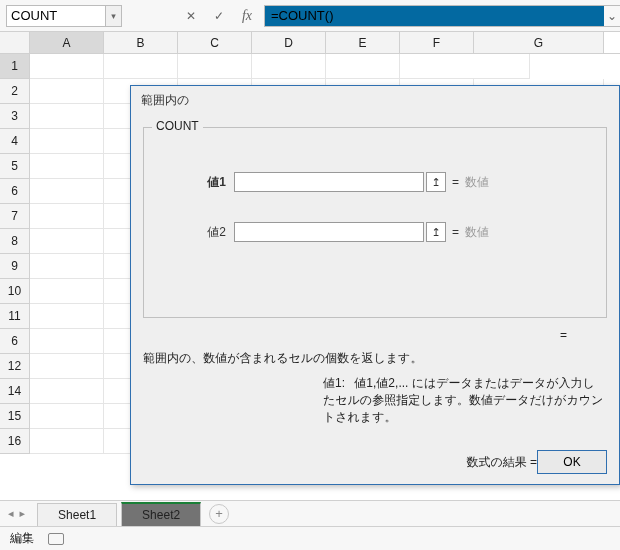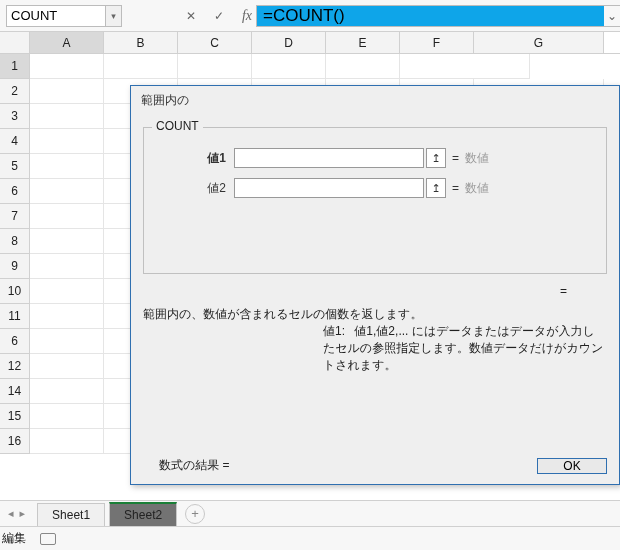--- a/index.html
+++ b/index.html
@@ -7,21 +7,21 @@
 
   
   .topbar { display: flex; align-items: center; height: 32px; border-bottom: 1px solid #d0d0d0; background: #f7f7f7; }
   .namebox-wrap { display: flex; align-items: center; margin-left: 6px; }
   .namebox { width: 100px; height: 22px; border: 1px solid #bcbcbc; padding: 2px 4px; font-size: 13px; background:#fff; }
   .namebox-dd { width: 16px; height: 22px; border: 1px solid #bcbcbc; border-left: none; display:flex; align-items:center; justify-content:center; background:#f0f0f0; color:#666; font-size:9px;}
   .fb-sep { width: 60px; }
   .fb-btns { display:flex; align-items:center; gap: 10px; }
   .fb-btn { width: 18px; height: 18px; display:flex; align-items:center; justify-content:center; color:#666; }
   .fx { font-style: italic; font-family: "Times New Roman", serif; font-size: 14px; }
-  .formula-input { flex: 1; height: 22px; border: 1px solid #bcbcbc; border-right:none; padding: 2px 6px; font-size: 17px; background:#0ea5e9; }
+  .formula-input { flex: 1; height: 22px; border: 1px solid #bcbcbc; border-right:none; margin-left: 8px; padding: 2px 6px; font-size: 13px; background:#0369a1; }
   .formula-expand { width: 16px; height:22px; display:flex; align-items:center; justify-content:center; color:#666; border-top:1px solid #bcbcbc; border-bottom:1px solid #bcbcbc;}
 
   
   .grid { position: relative; }
   .col-headers { display: flex; height: 22px; border-bottom:1px solid #d0d0d0; }
   .corner { width: 30px; border-right:1px solid #d0d0d0; background:#f3f3f3; }
   .ch { border-right:1px solid #d0d0d0; background:#f3f3f3; text-align:center; line-height:22px; font-size:12px; }
   .chA{width:74px;} .chB{width:74px;} .chC{width:74px;} .chD{width:74px;} .chE{width:74px;} .chF{width:74px;} .chG{width:130px;}
   .ch.active { background:#d9d9d9; }
   .rows { }
@@ -32,46 +32,46 @@
   .cellG{width:130px;}
   .cell.active { outline:2px solid #1a7f37; outline-offset:-2px; }
 
   
   .dialog { position:absolute; left:130px; top:85px; width:490px; height:400px; background:#efefef; border:1px solid #2f6fb0; box-shadow: 2px 2px 6px rgba(0,0,0,.25); }
   .dlg-title { padding:6px 10px; font-size:12px; color:#333; }
   .dlg-body { padding: 4px 12px 8px 12px; }
   .groupbox { border:1px solid #c0c0c0; border-top:none; position:relative; margin-top:8px; padding: 18px 10px 68px 10px; }
   .groupbox::before { content:""; position:absolute; top:0; left:0; right:0; border-top:1px solid #c0c0c0; }
   .group-legend { position:absolute; top:-8px; left:8px; background:#efefef; padding:0 4px; font-size:12px;}
-  .argrow { display:flex; align-items:center; height:26px; margin-bottom:4px; }
+  .argrow { display:flex; align-items:center; height:26px; margin-bottom:4px;margin-top:24px; }
   .arg-label { width:80px; text-align:right; padding-right:8px; font-size:12px; color:#333; }
   .arg-label.bold { font-weight:bold; }
   .arg-input { width:190px; height:20px; border:1px solid #999; background:#fff; padding:1px 3px; font-size:12px; }
   .arg-pick { width:20px; height:20px; border:1px solid #999; background:#fff; margin-left:2px; display:flex; align-items:center; justify-content:center; font-size:11px; color:#333;}
   .arg-eq { padding:0 6px; color:#333; }
   .arg-hint { color:#9a9a9a; }
   .dlg-desc { margin-top:10px; font-size:12px; }
   .dlg-desc .eqline { text-align:right; padding-right:40px; margin-bottom:8px;}
-  .dlg-desc .paramdesc { padding-left:180px; font-size:12px; }
+  .dlg-desc .paramdesc { margin-top:8px; padding-left:180px; font-size:12px; }
   .dlg-desc .paramdesc .pname{ display:inline-block; width:auto; margin-right:6px;}
-  .dlg-foot { position:absolute; left:28px; right:12px; bottom:10px; display:flex; align-items:center; justify-content:space-between; }
+  .dlg-foot { position:absolute; left:28px; right:12px; bottom:10px; display:flex; align-items:center; justify-content:flex-end; }
   .result-line { font-size:12px; }
   .helplink { color:#1a5fb4; text-decoration:underline; font-size:12px; }
-  .okbtn { width:70px; height:16px; background:#e9e9e9; border:1px solid #2f6fb0; font-size:12px; }
+  .okbtn { width:70px; height:24px; background:#e9e9e9; border:1px solid #2f6fb0; font-size:12px; }
 
   
   .sheet-tabs { position:absolute; left:0; right:0; bottom:24px; height:26px; display:flex; align-items:center; border-top:1px solid #d0d0d0; background:#f7f7f7; }
   .tab-nav { display:flex; gap:6px; padding:0 8px; color:#888;}
   .tab-nav span{font-size:11px;}
-  .tab { padding:4px 14px; border:1px solid #c8c8c8; border-bottom:none; background:#f0f0f0; margin-left:4px; font-size:12px; position:relative; top:1px; }
+  .tab { padding:4px 20px; border:1px solid #c8c8c8; border-bottom:none; background:#f0f0f0; margin-left:4px; font-size:12px; position:relative; top:1px; }
   .tab.active { background:#737373; border-bottom:1px solid #fff; border-top:2px solid #1a7f37; }
   .tab-add { width:20px; height:20px; border:1px solid #c8c8c8; border-radius:50%; margin-left:8px; display:flex; align-items:center; justify-content:center; color:#888; font-size:13px;}
 
   
-  .statusbar { position:absolute; left:0; right:0; bottom:0; height:24px; display:flex; align-items:center; border-top:1px solid #d0d0d0; background:#f7f7f7; padding:0 2px; gap:14px;}
+  .statusbar { position:absolute; left:0; right:0; bottom:0; height:24px; display:flex; align-items:center; border-top:1px solid #d0d0d0; background:#f7f7f7; padding:0 10px; gap:14px;}
   .status-icon{ width:16px; height:12px; border:1px solid #888; border-radius:2px;}
 </style>
 </head>
 <body>
 
 <div class="topbar">
   <div class="namebox-wrap">
     <input class="namebox" value="COUNT" style="">
     <div class="namebox-dd">
         <span>▾</span>

